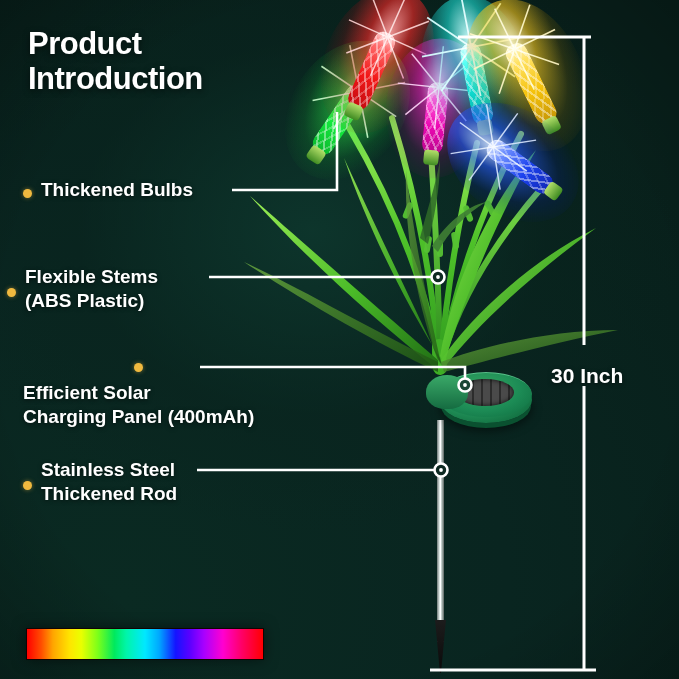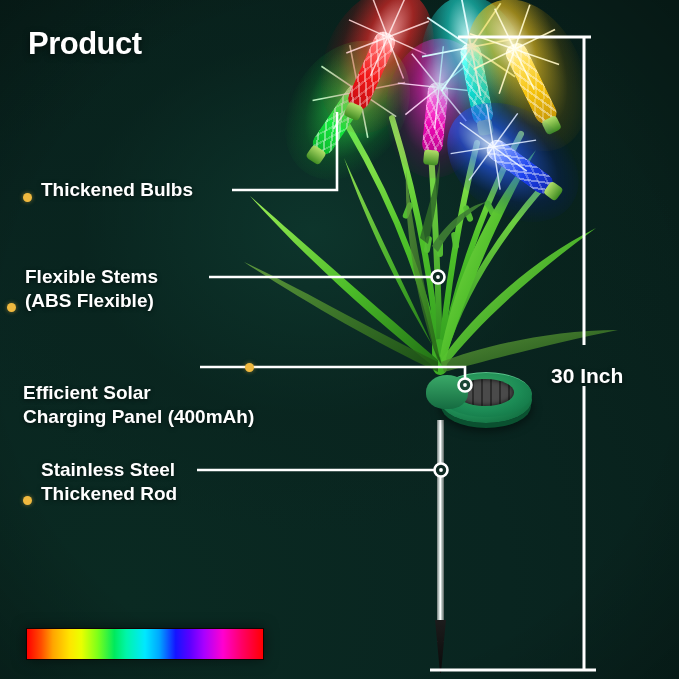--- a/index.html
+++ b/index.html
@@ -14,21 +14,21 @@
   .vignette{position:absolute;inset:0;pointer-events:none;
     background:radial-gradient(ellipse 90% 90% at 50% 50%, rgba(0,0,0,0) 55%, rgba(0,0,0,.45) 100%);}
 
   
   #heading{position:absolute;left:28px;top:26px;color:#fff;font-weight:700;
     font-size:31px;line-height:1.14;letter-spacing:-.5px;z-index:30;
     text-shadow:0 2px 6px rgba(0,0,0,.55);}
   #heading div{white-space:nowrap;}
 
   
-  .feat{position:absolute;z-index:30;display:flex;align-items:flex-end;gap:9px;}
+  .feat{position:absolute;z-index:30;display:flex;align-items:center;gap:9px;}
   .dot{width:9px;height:9px;border-radius:50%;background:#f0b93f;flex:none;margin-top:8px;
        box-shadow:0 0 4px rgba(240,185,63,.5);}
   .ftxt{color:#fff;font-weight:700;font-size:19px;line-height:1.24;
         text-shadow:0 1px 4px rgba(0,0,0,.6);}
   .ftxt .l2{display:block;}
 
   
   svg.overlay{position:absolute;inset:0;width:679px;height:679px;z-index:25;pointer-events:none;}
 
   
@@ -286,34 +286,35 @@
     <g stroke="#ffffff" stroke-width="3" fill="none">
       <line x1="458" y1="37" x2="591" y2="37"></line>
       <line x1="430" y1="670" x2="596" y2="670"></line>
       <line x1="584" y1="37" x2="584" y2="345"></line>
       <line x1="584" y1="386" x2="584" y2="670"></line>
     </g>
   </svg>
 
   <div id="heading">
     <div>Product</div>
+    <div>Introduction</div>
   </div>
 
   <div class="feat" style="left:23px;top:178px;">
     <span class="dot"></span>
     <span class="ftxt">
       <span>Thickened Bulbs</span>
     </span>
   </div>
 
   <div class="feat" style="left:7px;top:265px;">
     <span class="dot"></span>
     <span class="ftxt">
       <span>Flexible Stems</span>
-      <span class="l2">(ABS Flexible)</span>
+      <span class="l2">(ABS Plastic)</span>
     </span>
   </div>
 
   <div class="feat" style="left:23px;top:355px;flex-direction:column;">
     <span class="dot"></span>
     <span class="ftxt">
       <span>Efficient Solar</span>
       <span class="l2">Charging Panel (400mAh)</span>
     </span>
   </div>

